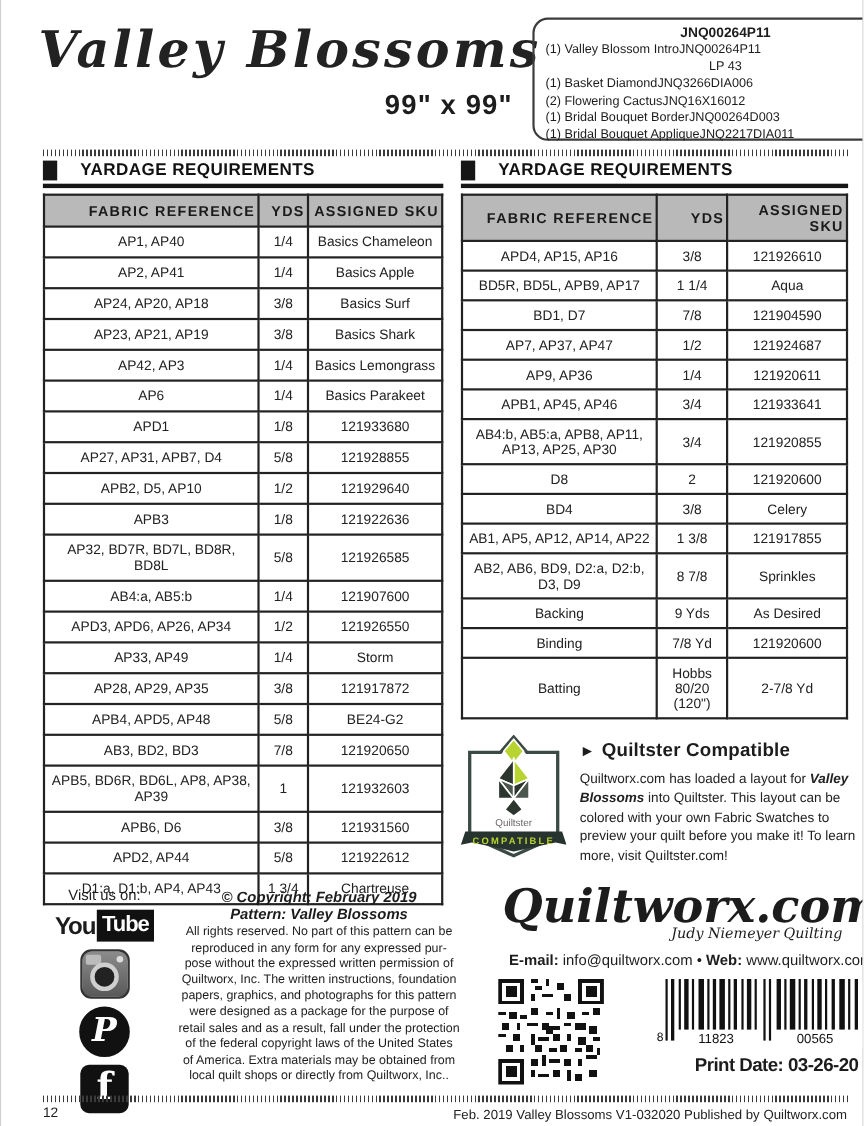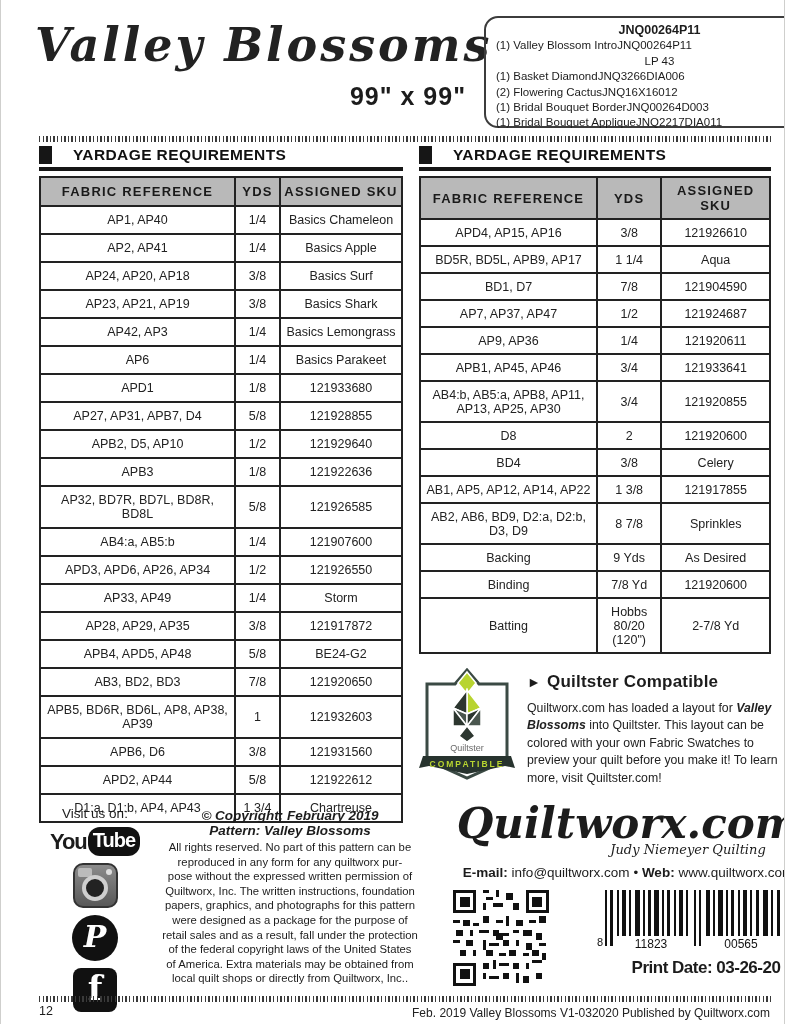--- a/index.html
+++ b/index.html
@@ -24,21 +24,21 @@
   .dot-top { position:absolute; left:38px; top:136px; width:734px; }
   .col-left  { position:absolute; left:38px;  top:146px; width:364px; }
   .col-right { position:absolute; left:418px; top:146px; width:352px; }
 
   .sect-head { display:flex; align-items:center; gap:21px; border-bottom:4px solid #161616; padding-bottom:3px; margin-bottom:5px; }
   .sect-head .sq { width:13px; height:18px; background:#161616; }
   .sect-head .txt { font-weight:bold; font-size:15.5px; letter-spacing:0.4px; color:#111; }
 
   table.yardage { border-collapse:collapse; width:100%; border:2.5px solid #222; }
   table.yardage th, table.yardage td { border:2px solid #222; text-align:center; vertical-align:middle; }
-  table.yardage th { background:#b9b9b9; font-size:13px; letter-spacing:1.2px; padding:6px 2px; color:#1a1a1a; }
+  table.yardage th { background:#b9b9b9; font-size:13px; letter-spacing:1.2px; padding:6px 2px; color:#1a1a1a;text-align:right; }
   table.yardage td { font-size:12.5px; padding:6px 3px; color:#222; }
   .col-left  table td:nth-child(1){width:195px;border-radius:14px;} .col-left table td:nth-child(2){width:45px;} 
   .col-right table td:nth-child(1){width:176px;border-radius:10px;} .col-right table td:nth-child(2){width:64px;}
   .col-right table th { padding:5px 2px; }
   .col-right table td { padding:5.5px 3px; }
 
   
   .quiltster { display:flex; gap:12px; margin-top:14px; align-items:flex-start; }
   .q-badge { flex:0 0 96px; }
   .q-body { flex:1; }
@@ -47,21 +47,21 @@
   .q-text { font-size:12.3px; line-height:1.42; color:#222; width:252px; }
   .q-text .em { font-weight:bold; font-style:italic; }
 
   
   .footer { position:absolute; left:38px; top:800px; width:734px; height:196px; display:flex; }
   .f-zone1 { flex:0 0 112px; text-align:center; padding-top:6px; }
   .visit { font-size:13.5px; margin-bottom:6px; }
   .social { display:flex; flex-direction:column; align-items:center; gap:7px; }
   .yt { display:flex; align-items:center; }
   .yt-you { font-weight:bold; font-size:22px; letter-spacing:-1px; }
-  .yt-tube { background:#111; color:#fff; font-weight:bold; font-size:20px; letter-spacing:-1px; border-radius:12px; padding:2px 5px 4px 5px; margin-left:1px; }
+  .yt-tube { background:#111; color:#fff; font-weight:bold; font-size:20px; letter-spacing:-1px; border-radius:0; padding:2px 5px 4px 5px; margin-left:1px; }
   .ig { width:45px; height:45px; border-radius:10px; background:linear-gradient(#8c8c8c,#585858); border:2px solid #333; position:relative; }
   .ig .lens { position:absolute; left:50%; top:55%; transform:translate(-50%,-50%); width:26px; height:26px; border-radius:50%; background:#222; border:4px solid #cfcfcf; }
   .ig .dot { position:absolute; right:4px; top:4px; width:6px; height:6px; border-radius:50%; background:#ddd; }
   .ig .strip { position:absolute; left:3px; top:3px; width:14px; height:9px; background:#bbb; border-radius:2px; }
   .pin { width:46px; height:46px; border-radius:50%; background:#111; color:#fff; font-family:"DejaVu Serif",serif; font-style:italic; font-weight:bold; font-size:30px; line-height:44px; text-align:center; }
   .fb { width:44px; height:44px; border-radius:8px; background:#111; color:#fff; font-family:"DejaVu Serif",serif; font-weight:bold; font-size:34px; line-height:40px; text-align:center; }
   .f-zone2 { flex:0 0 276px; padding:8px 8px 0 10px; text-align:center; }
   .cp1, .cp2 { font-weight:bold; font-style:italic; font-size:13.5px; }
   .cp-body { margin-top:2px; font-size:11.3px; line-height:14.6px; }
   .f-zone3 { flex:1; padding:2px 0 0 8px; position:relative; }
@@ -368,21 +368,21 @@
       </div>
     </div>
 
     <div class="vdash vd1"></div>
 
     <div class="f-zone2">
       <div class="cp1">© Copyright: February 2019</div>
       <div class="cp2">Pattern: Valley Blossoms</div>
       <div class="cp-body">
           <div>All rights reserved. No part of this pattern can be</div>
-          <div>reproduced in any form for any quiltworx pur-</div>
+          <div>reproduced in any form for any expressed pur-</div>
           <div>pose without the expressed written permission of</div>
           <div>Quiltworx, Inc. The written instructions, foundation</div>
           <div>papers, graphics, and photographs for this pattern</div>
           <div>were designed as a package for the purpose of</div>
           <div>retail sales and as a result, fall under the protection</div>
           <div>of the federal copyright laws of the United States</div>
           <div>of America. Extra materials may be obtained from</div>
           <div>local quilt shops or directly from Quiltworx, Inc..</div>
         </div>
     </div>

